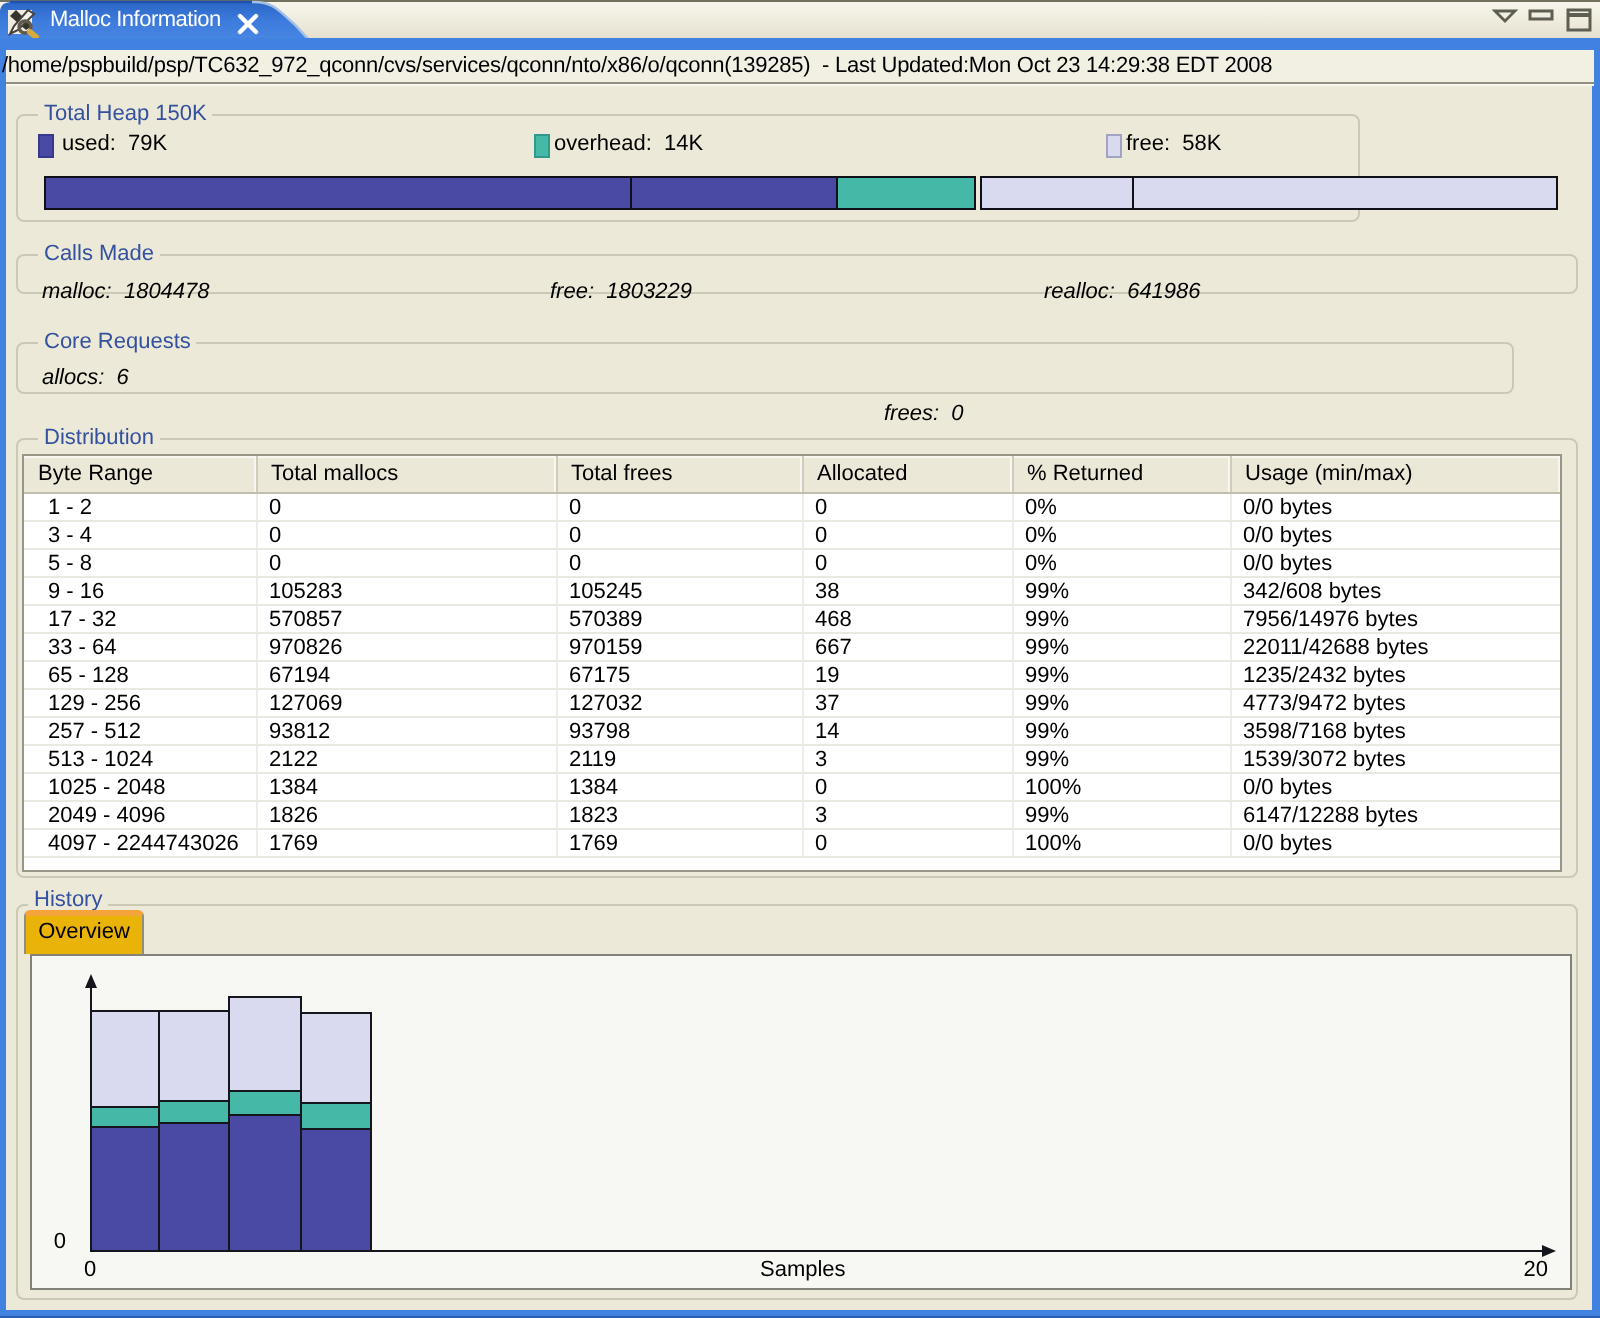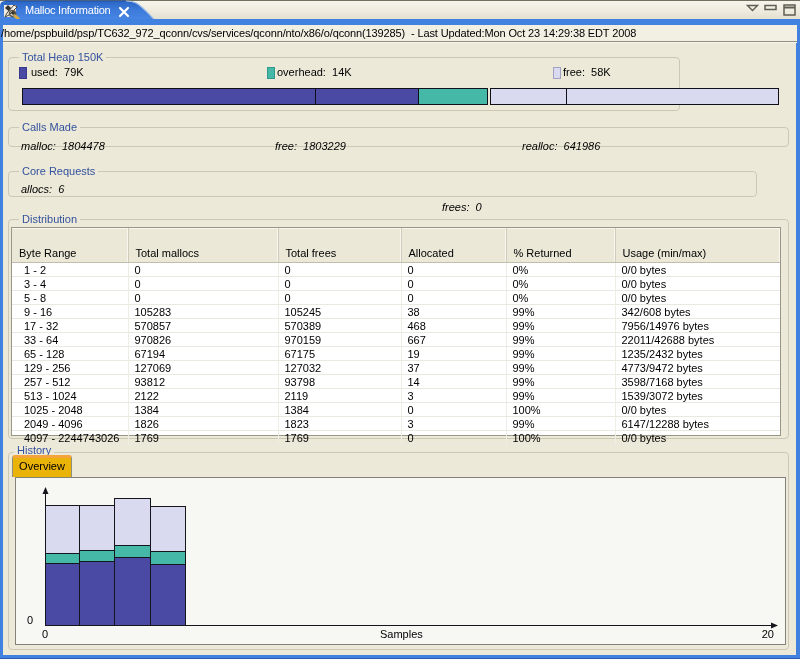--- a/index.html
+++ b/index.html
@@ -31,21 +31,21 @@
   color:#33519e;line-height:13px;}
 
 .sq{position:absolute;width:6px;height:10px;}
 
 .val{position:absolute;white-space:nowrap;font-style:italic;}
 
 #tablebox{left:11px;top:227px;width:770px;height:209px;background:#fff;
   border:1px solid #999688;box-sizing:border-box;}
 table{border-collapse:collapse;table-layout:fixed;width:768px;font-size:11px;}
 th{height:18px;background:#ebe8d8;font-weight:normal;text-align:left;
-  padding:16px 0 0 7px;border-right:1px solid #cfccbc;border-bottom:1px solid #c1beae;
+  padding:0 0 0 7px;border-right:1px solid #cfccbc;border-bottom:1px solid #c1beae;
   box-shadow:inset 0 1px 0 #f8f6ee, inset -1px 0 0 #f8f6ee;overflow:hidden;}
 th:last-child{border-right:none;}
 td{height:13px;padding:0 0 0 6px;border-right:1px solid #eeeee7;
   border-bottom:1px solid #e9e9e1;overflow:hidden;white-space:nowrap;}
 td:first-child{padding-left:12px;}
 td:last-child{border-right:none;}
 
 #ovtab{left:12px;top:455px;width:60px;height:22px;background:#eab308;
   border-left:1px solid #8f8e7f;border-right:1px solid #8f8e7f;
   border-top:3px solid #f4a43a;border-radius:3px 3px 0 0;box-sizing:border-box;

